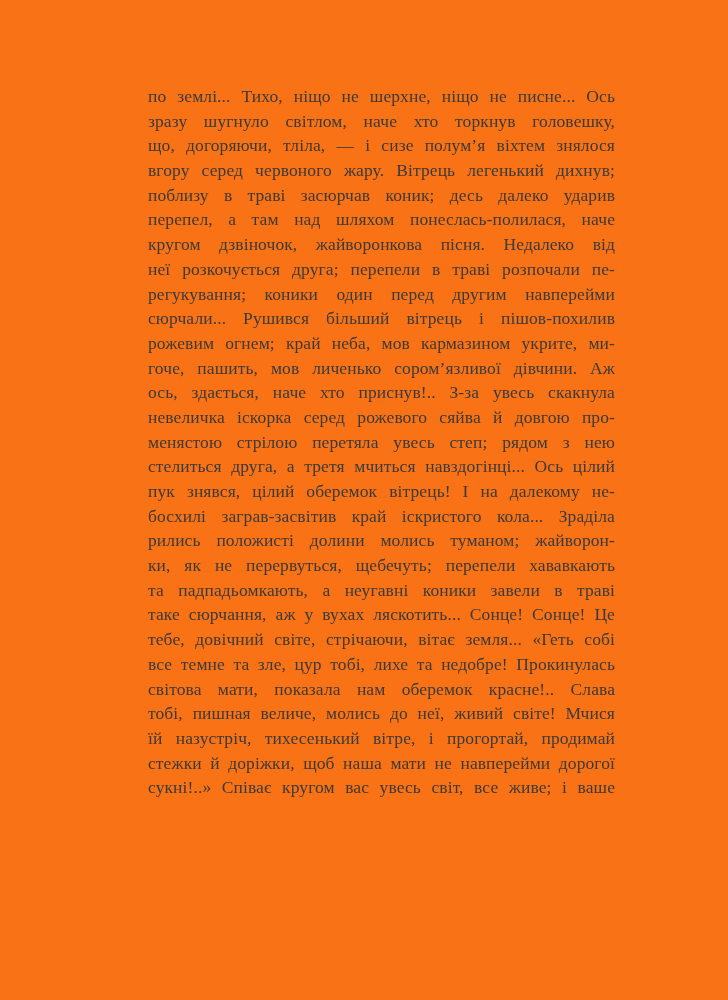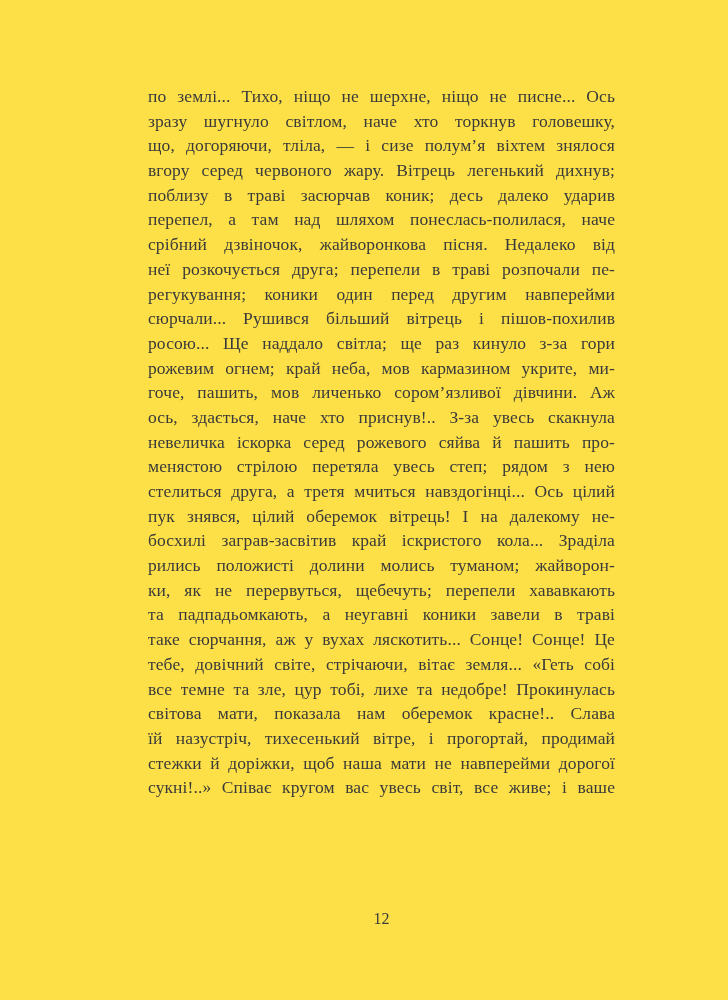--- a/index.html
+++ b/index.html
@@ -11,21 +11,21 @@
     height: 1000px;
     position: relative;
     overflow: hidden;
     background: #fdfdfd;
     color: #3a3a3a;
     font-family: "Liberation Serif", serif;
   }
   .book-page {
     position: absolute;
     inset: 0;
-    background: #fde047;
+    background: #f97316;
   }
   .text-block {
     position: absolute;
     left: 148px;
     top: 84px;
     width: 467px;
   }
   .line {
     font-size: 17.5px;
     line-height: 24.7px;
@@ -50,38 +50,37 @@
 <body>
 
 <div class="book-page">
   <div class="text-block">
     <div class="line">по землі... Тихо, ніщо не шерхне, ніщо не писне... Ось</div>
     <div class="line">зразу шугнуло світлом, наче хто торкнув головешку,</div>
     <div class="line">що, догоряючи, тліла, — і сизе полум’я віхтем знялося</div>
     <div class="line">вгору серед червоного жару. Вітрець легенький дихнув;</div>
     <div class="line">поблизу в траві засюрчав коник; десь далеко ударив</div>
     <div class="line">перепел, а там над шляхом понеслась-полилася, наче</div>
-    <div class="line">срібний дзвіночок, жайворонкова пісня. Недалеко від</div>
+    <div class="line">кругом дзвіночок, жайворонкова пісня. Недалеко від</div>
     <div class="line">неї розкочується друга; перепели в траві розпочали пе-</div>
     <div class="line">регукування; коники один перед другим навперейми</div>
     <div class="line">сюрчали... Рушився більший вітрець і пішов-похилив</div>
-    <div class="line">росою... Ще наддало світла; ще раз кинуло з-за гори</div>
     <div class="line">рожевим огнем; край неба, мов кармазином укрите, ми-</div>
     <div class="line">гоче, пашить, мов личенько сором’язливої дівчини. Аж</div>
     <div class="line">ось, здається, наче хто приснув!.. З-за увесь скакнула</div>
-    <div class="line">невеличка іскорка серед рожевого сяйва й пашить про-</div>
+    <div class="line">невеличка іскорка серед рожевого сяйва й довгою про-</div>
     <div class="line">менястою стрілою перетяла увесь степ; рядом з нею</div>
     <div class="line">стелиться друга, а третя мчиться навздогінці... Ось цілий</div>
     <div class="line">пук знявся, цілий оберемок вітрець! І на далекому не-</div>
     <div class="line">босхилі заграв-засвітив край іскристого кола... Зраділа</div>
     <div class="line">рились положисті долини молись туманом; жайворон-</div>
     <div class="line">ки, як не перервуться, щебечуть; перепели хававкають</div>
     <div class="line">та падпадьомкають, а неугавні коники завели в траві</div>
     <div class="line">таке сюрчання, аж у вухах ляскотить... Сонце! Сонце! Це</div>
     <div class="line">тебе, довічний світе, стрічаючи, вітає земля... «Геть собі</div>
     <div class="line">все темне та зле, цур тобі, лихе та недобре! Прокинулась</div>
     <div class="line">світова мати, показала нам оберемок красне!.. Слава</div>
+    <div class="line">тобі, пишная величе, молись до неї, живий світе! Мчися</div>
     <div class="line">їй назустріч, тихесенький вітре, і прогортай, продимай</div>
     <div class="line">стежки й доріжки, щоб наша мати не навперейми дорогої</div>
     <div class="line">сукні!..» Співає кругом вас увесь світ, все живе; і ваше</div>
   </div>
-  <div class="page-num">12</div>
 </div>
 
 </body></html>

